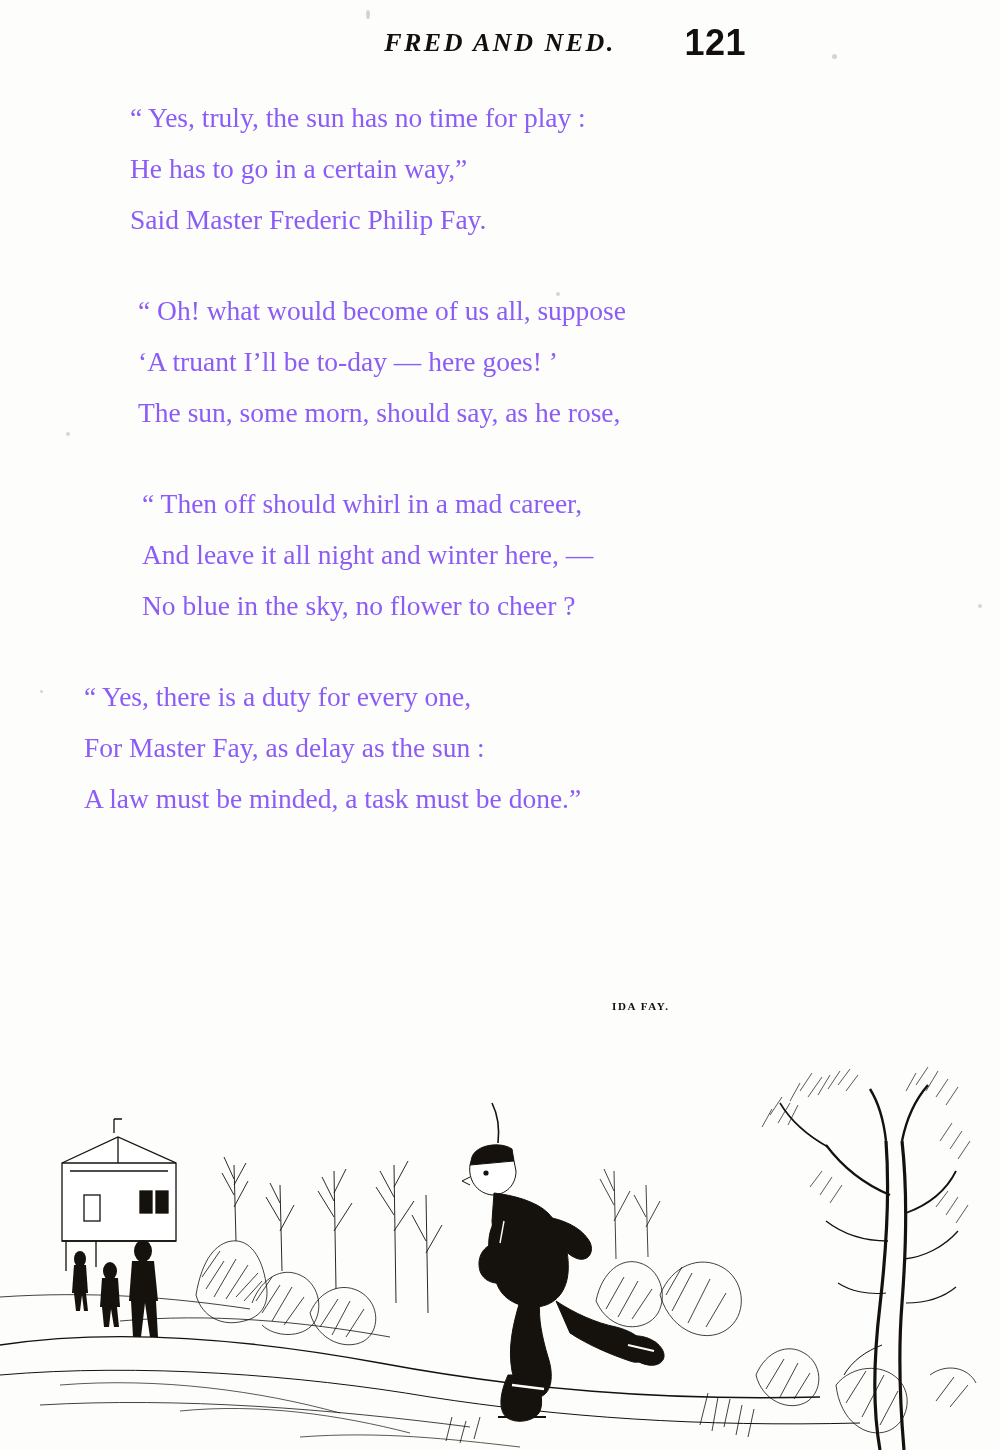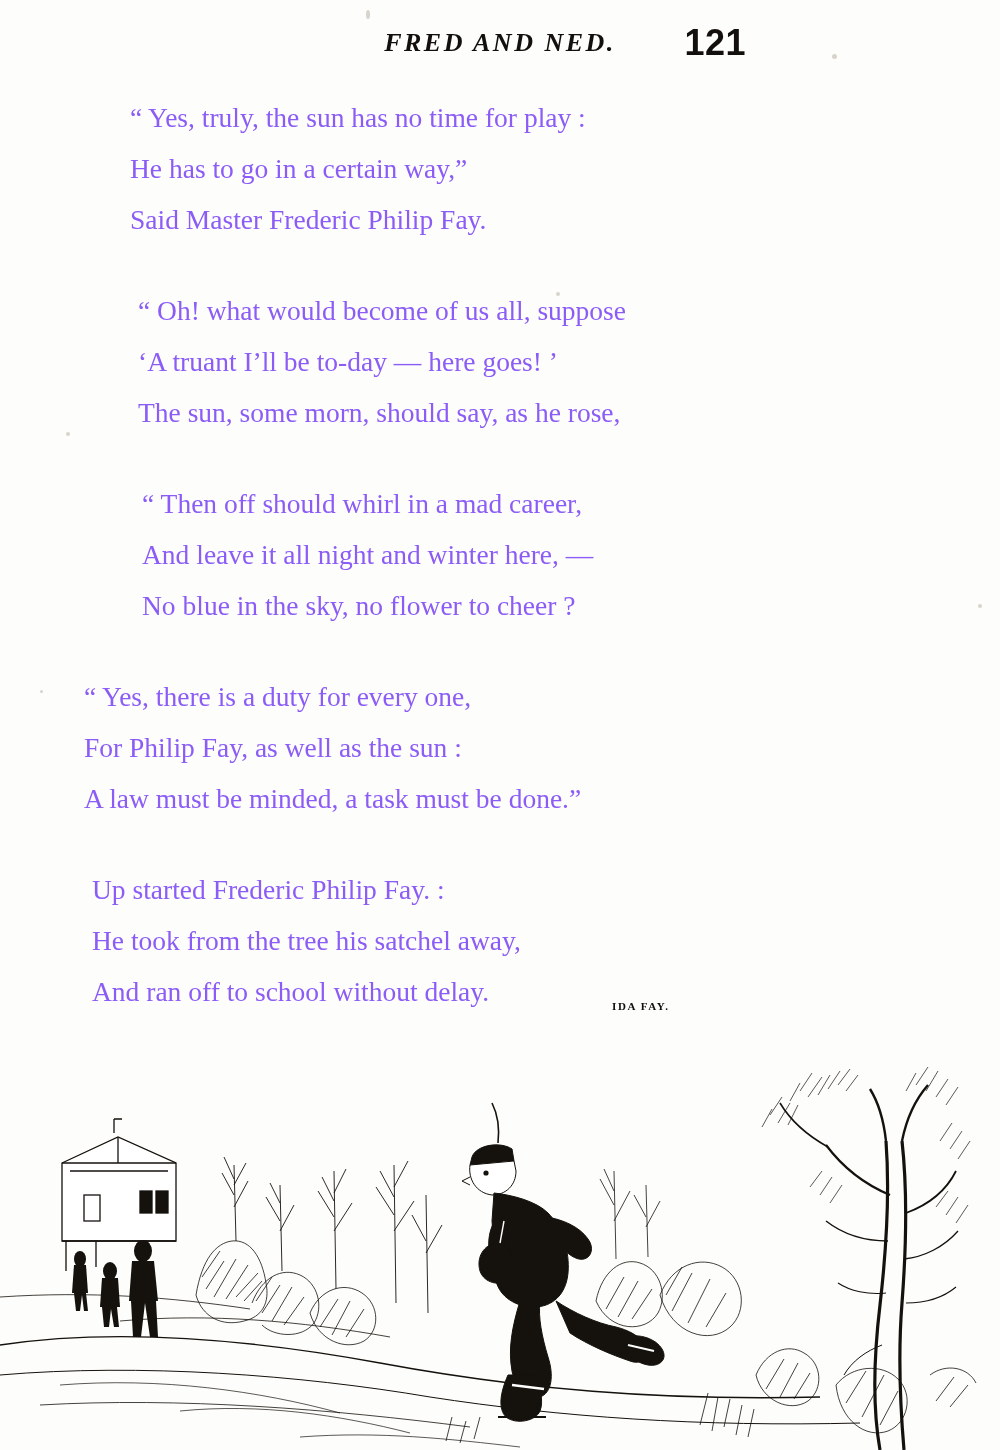--- a/index.html
+++ b/index.html
@@ -115,27 +115,22 @@
         <div class="line" style="padding-left: 138px;">‘A truant I’ll be to-day — here goes! ’</div>
         <div class="line" style="padding-left: 138px;">The sun, some morn, should say, as he rose,</div>
       </div>
       <div class="stanza">
         <div class="line" style="padding-left: 142px;">“ Then off should whirl in a mad career,</div>
         <div class="line" style="padding-left: 142px;">And leave it all night and winter here, —</div>
         <div class="line" style="padding-left: 142px;">No blue in the sky, no flower to cheer ?</div>
       </div>
       <div class="stanza">
         <div class="line" style="padding-left: 84px;">“ Yes, there is a duty for every one,</div>
-        <div class="line" style="padding-left: 84px;">For Philip Fay, as well as the sun :</div>
+        <div class="line" style="padding-left: 84px;">For Master Fay, as delay as the sun :</div>
         <div class="line" style="padding-left: 84px;">A law must be minded, a task must be done.”</div>
-      </div>
-      <div class="stanza">
-        <div class="line" style="padding-left: 92px;">Up started Frederic Philip Fay. :</div>
-        <div class="line" style="padding-left: 92px;">He took from the tree his satchel away,</div>
-        <div class="line" style="padding-left: 92px;">And ran off to school without delay.</div>
       </div>
     </div>
 
   <div class="byline">IDA FAY.</div>
 
   <div class="illustration">
     <svg width="1000" height="405" viewBox="0 0 1000 405" xmlns="http://www.w3.org/2000/svg">
       <g stroke="#15110d" fill="none" stroke-width="1.2">
 
         <path d="M0 300 C 120 282, 260 296, 380 318 C 520 344, 660 356, 820 352" stroke-width="1.4"></path>

